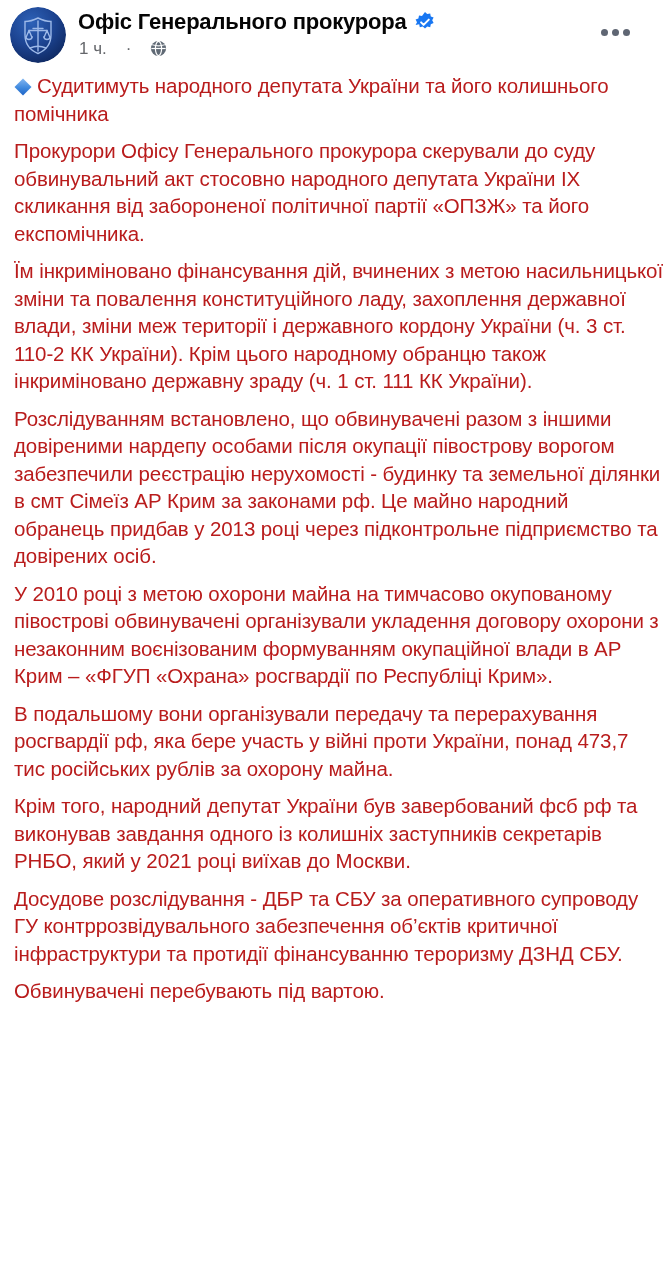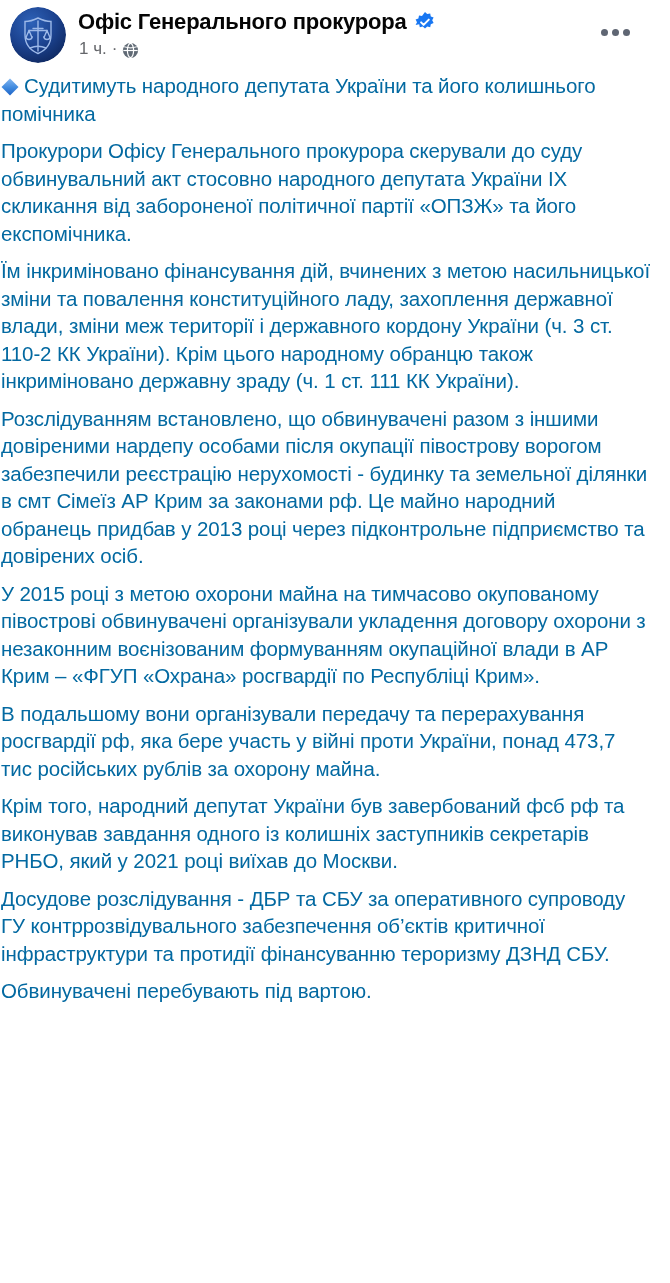--- a/index.html
+++ b/index.html
@@ -12,35 +12,35 @@
 
   
   .header{position:absolute;left:0;top:0;width:670px;height:72px;}
   .avatar{
     position:absolute;left:10px;top:7px;width:56px;height:56px;border-radius:50%;
     overflow:hidden;cursor:pointer;
   }
   .name-row{position:absolute;left:78px;top:9px;display:flex;align-items:center;gap:8px;white-space:nowrap;}
   .page-name{font-size:22px;font-weight:700;color:#050505;letter-spacing:-0.2px;cursor:pointer;}
   .verified{width:20px;height:20px;display:inline-flex;flex:0 0 auto;}
-  .meta-row{position:absolute;left:79px;top:39px;display:flex;align-items:flex-end;gap:5px;
+  .meta-row{position:absolute;left:79px;top:39px;display:flex;align-items:flex-start;gap:19px;
     font-size:17px;color:#65676B;}
   .timestamp{cursor:pointer;}
   .meta-sep{color:#65676B;}
   .globe{width:17px;height:17px;display:inline-flex;margin-top:1px;}
   .more-btn{
     position:absolute;left:592px;top:16px;width:46px;height:32px;border-radius:6px;
     display:flex;align-items:center;justify-content:center;gap:4px;cursor:pointer;
   }
   .more-btn i{display:block;width:7px;height:7px;border-radius:50%;background:#5f6673;}
 
   
   .post-text{
-    position:absolute;left:1px;top:72px;width:649px;
-    font-size:20.5px;line-height:27.5px;letter-spacing:-0.1px;color:#0369a1;
+    position:absolute;left:14px;top:72px;width:649px;
+    font-size:20.5px;line-height:27.5px;letter-spacing:-0.1px;color:#b91c1c;
     word-spacing:0;
   }
   .post-text p{margin:0 0 10px 0;}
   .diamond{
     display:inline-block;width:12px;height:12px;margin:0 8px 0 3px;
     background:linear-gradient(135deg,#82b6f1 0%,#3f89de 55%,#1e63c6 100%);
     transform:rotate(45deg);
   }
 </style>
 </head>
@@ -104,20 +104,20 @@
       <i></i>
       <i></i>
     </div>
   </div>
 
   <div class="post-text">
     <p><span class="diamond"></span><span>Судитимуть народного депутата України та його колишнього помічника</span></p>
     <p>Прокурори Офісу Генерального прокурора скерували до суду обвинувальний акт стосовно народного депутата України ІХ скликання від забороненої політичної партії «ОПЗЖ» та його експомічника.</p>
     <p>Їм інкриміновано фінансування дій, вчинених з метою насильницької зміни та повалення конституційного ладу, захоплення державної влади, зміни меж території і державного кордону України (ч. 3 ст. 110-2 КК України). Крім цього народному обранцю також інкриміновано державну зраду (ч. 1 ст. 111 КК України).</p>
     <p>Розслідуванням встановлено, що обвинувачені разом з іншими довіреними нардепу особами після окупації півострову ворогом забезпечили реєстрацію нерухомості - будинку та земельної ділянки в смт Сімеїз АР Крим за законами рф. Це майно народний обранець придбав у 2013 році через підконтрольне підприємство та довірених осіб.</p>
-    <p>У 2015 році з метою охорони майна на тимчасово окупованому півострові обвинувачені організували укладення договору охорони з незаконним воєнізованим формуванням окупаційної влади в АР Крим – «ФГУП «Охрана» росгвардії по Республіці Крим».</p>
+    <p>У 2010 році з метою охорони майна на тимчасово окупованому півострові обвинувачені організували укладення договору охорони з незаконним воєнізованим формуванням окупаційної влади в АР Крим – «ФГУП «Охрана» росгвардії по Республіці Крим».</p>
     <p>В подальшому вони організували передачу та перерахування росгвардії рф, яка бере участь у війні проти України, понад 473,7 тис російських рублів за охорону майна.</p>
     <p>Крім того, народний депутат України був завербований фсб рф та виконував завдання одного із колишніх заступників секретарів РНБО, який у 2021 році виїхав до Москви.</p>
     <p>Досудове розслідування - ДБР та СБУ за оперативного супроводу ГУ контррозвідувального забезпечення об’єктів критичної інфраструктури та протидії фінансуванню тероризму ДЗНД СБУ.</p>
     <p>Обвинувачені перебувають під вартою.</p>
   </div>
 
 </div>
 
 </body></html>

